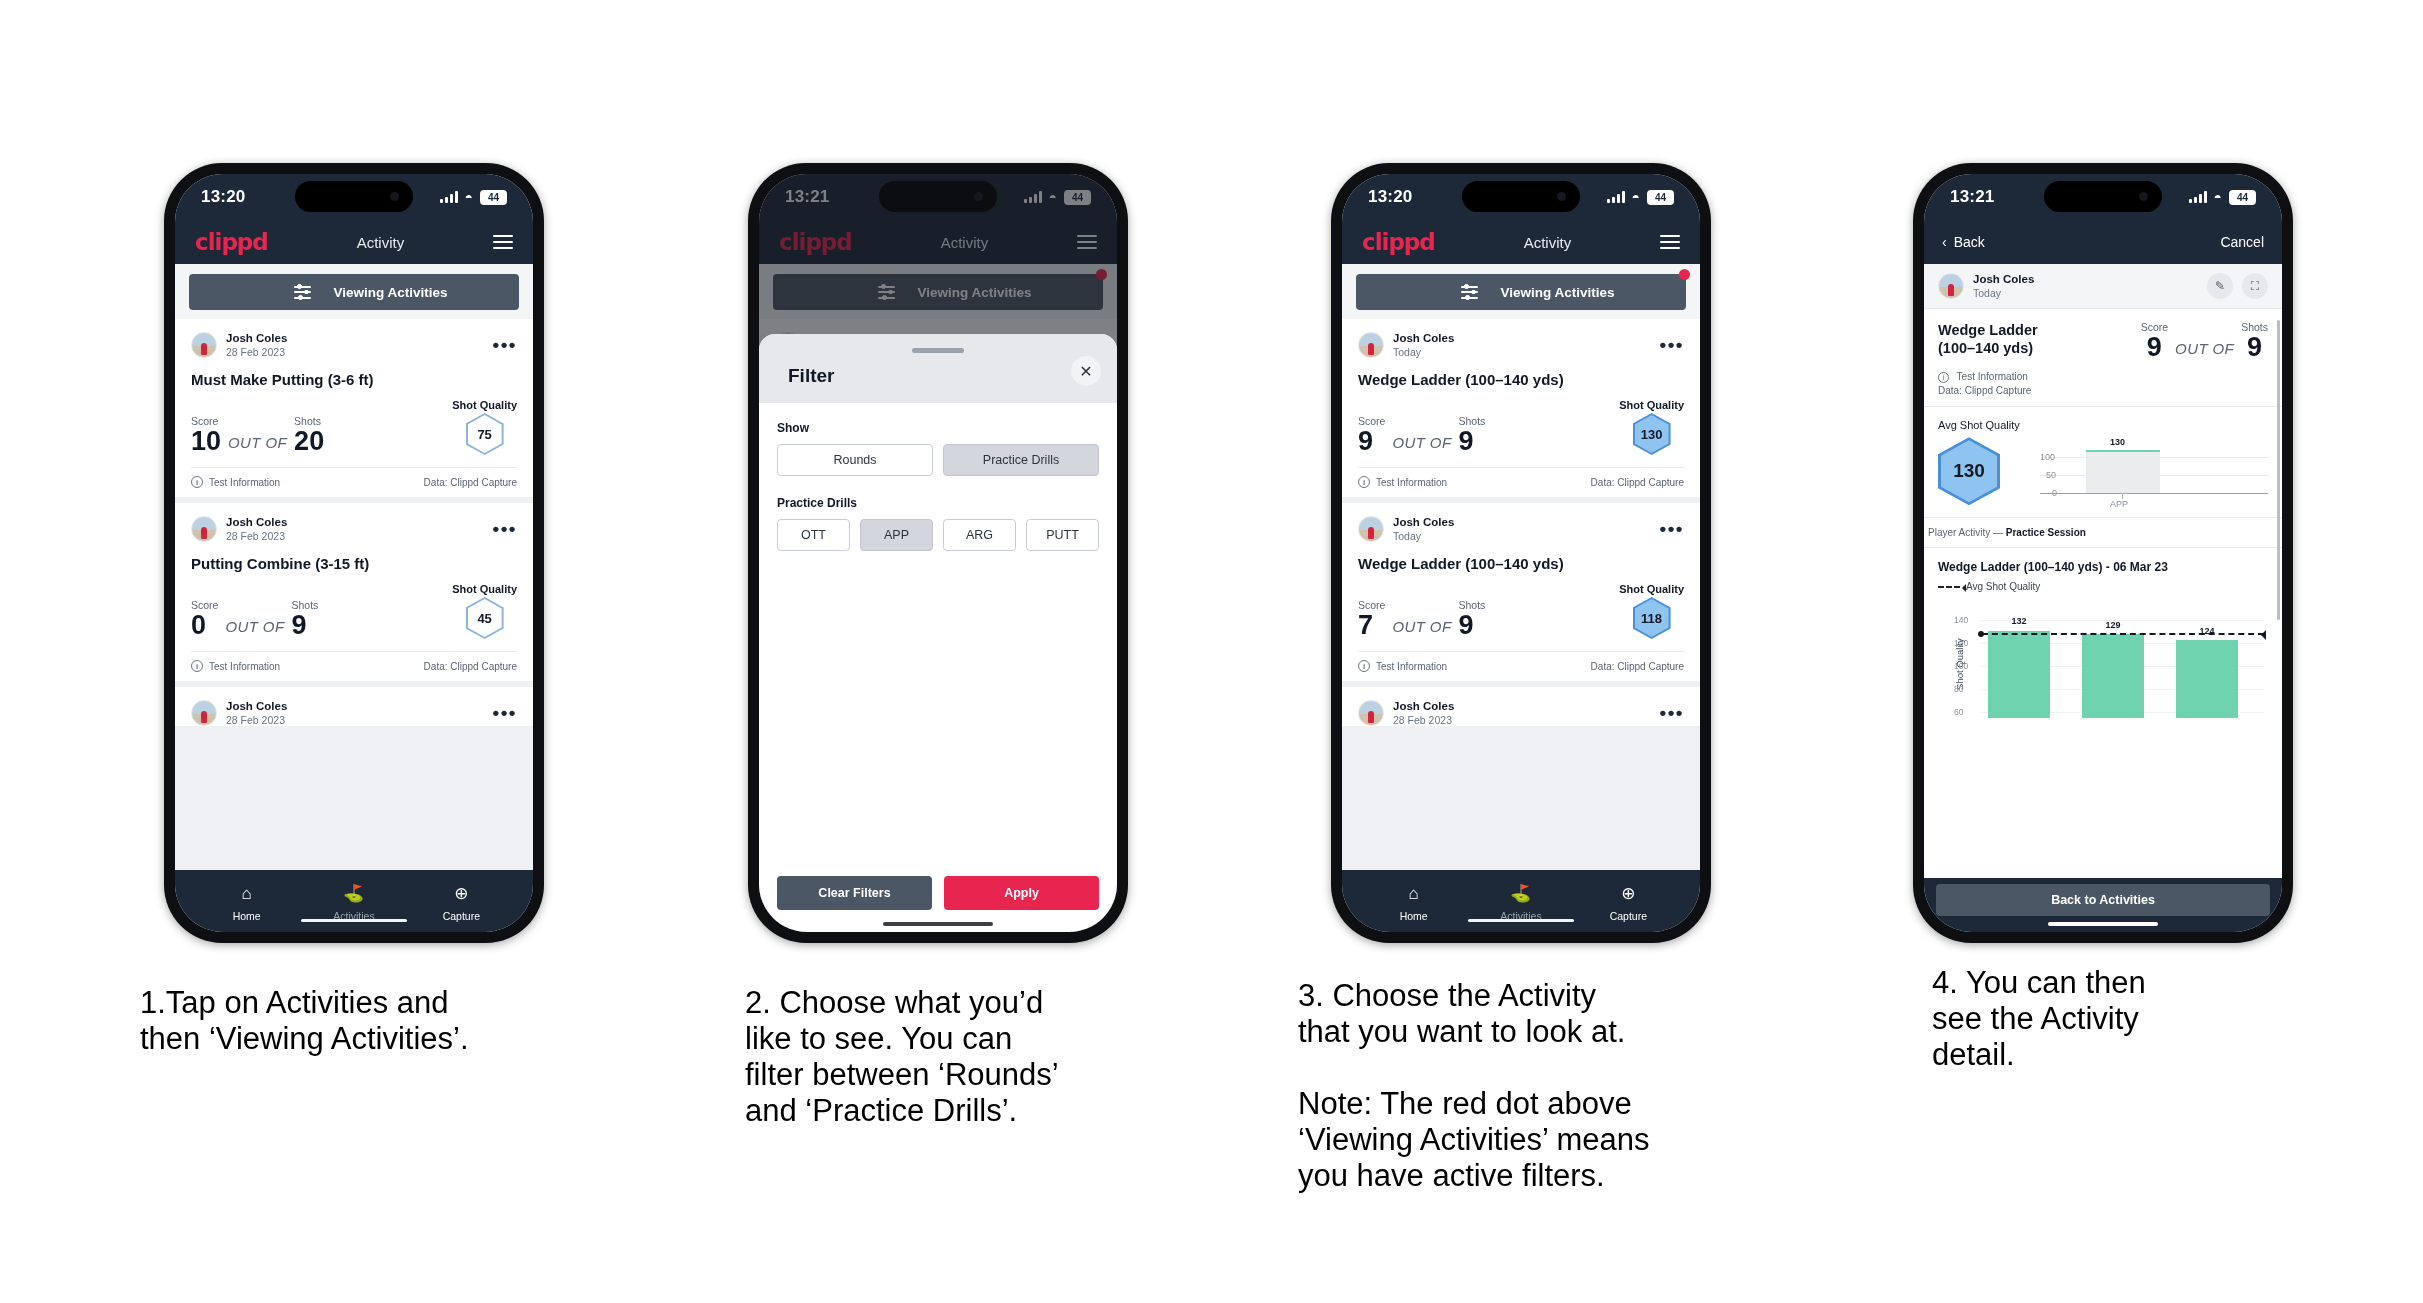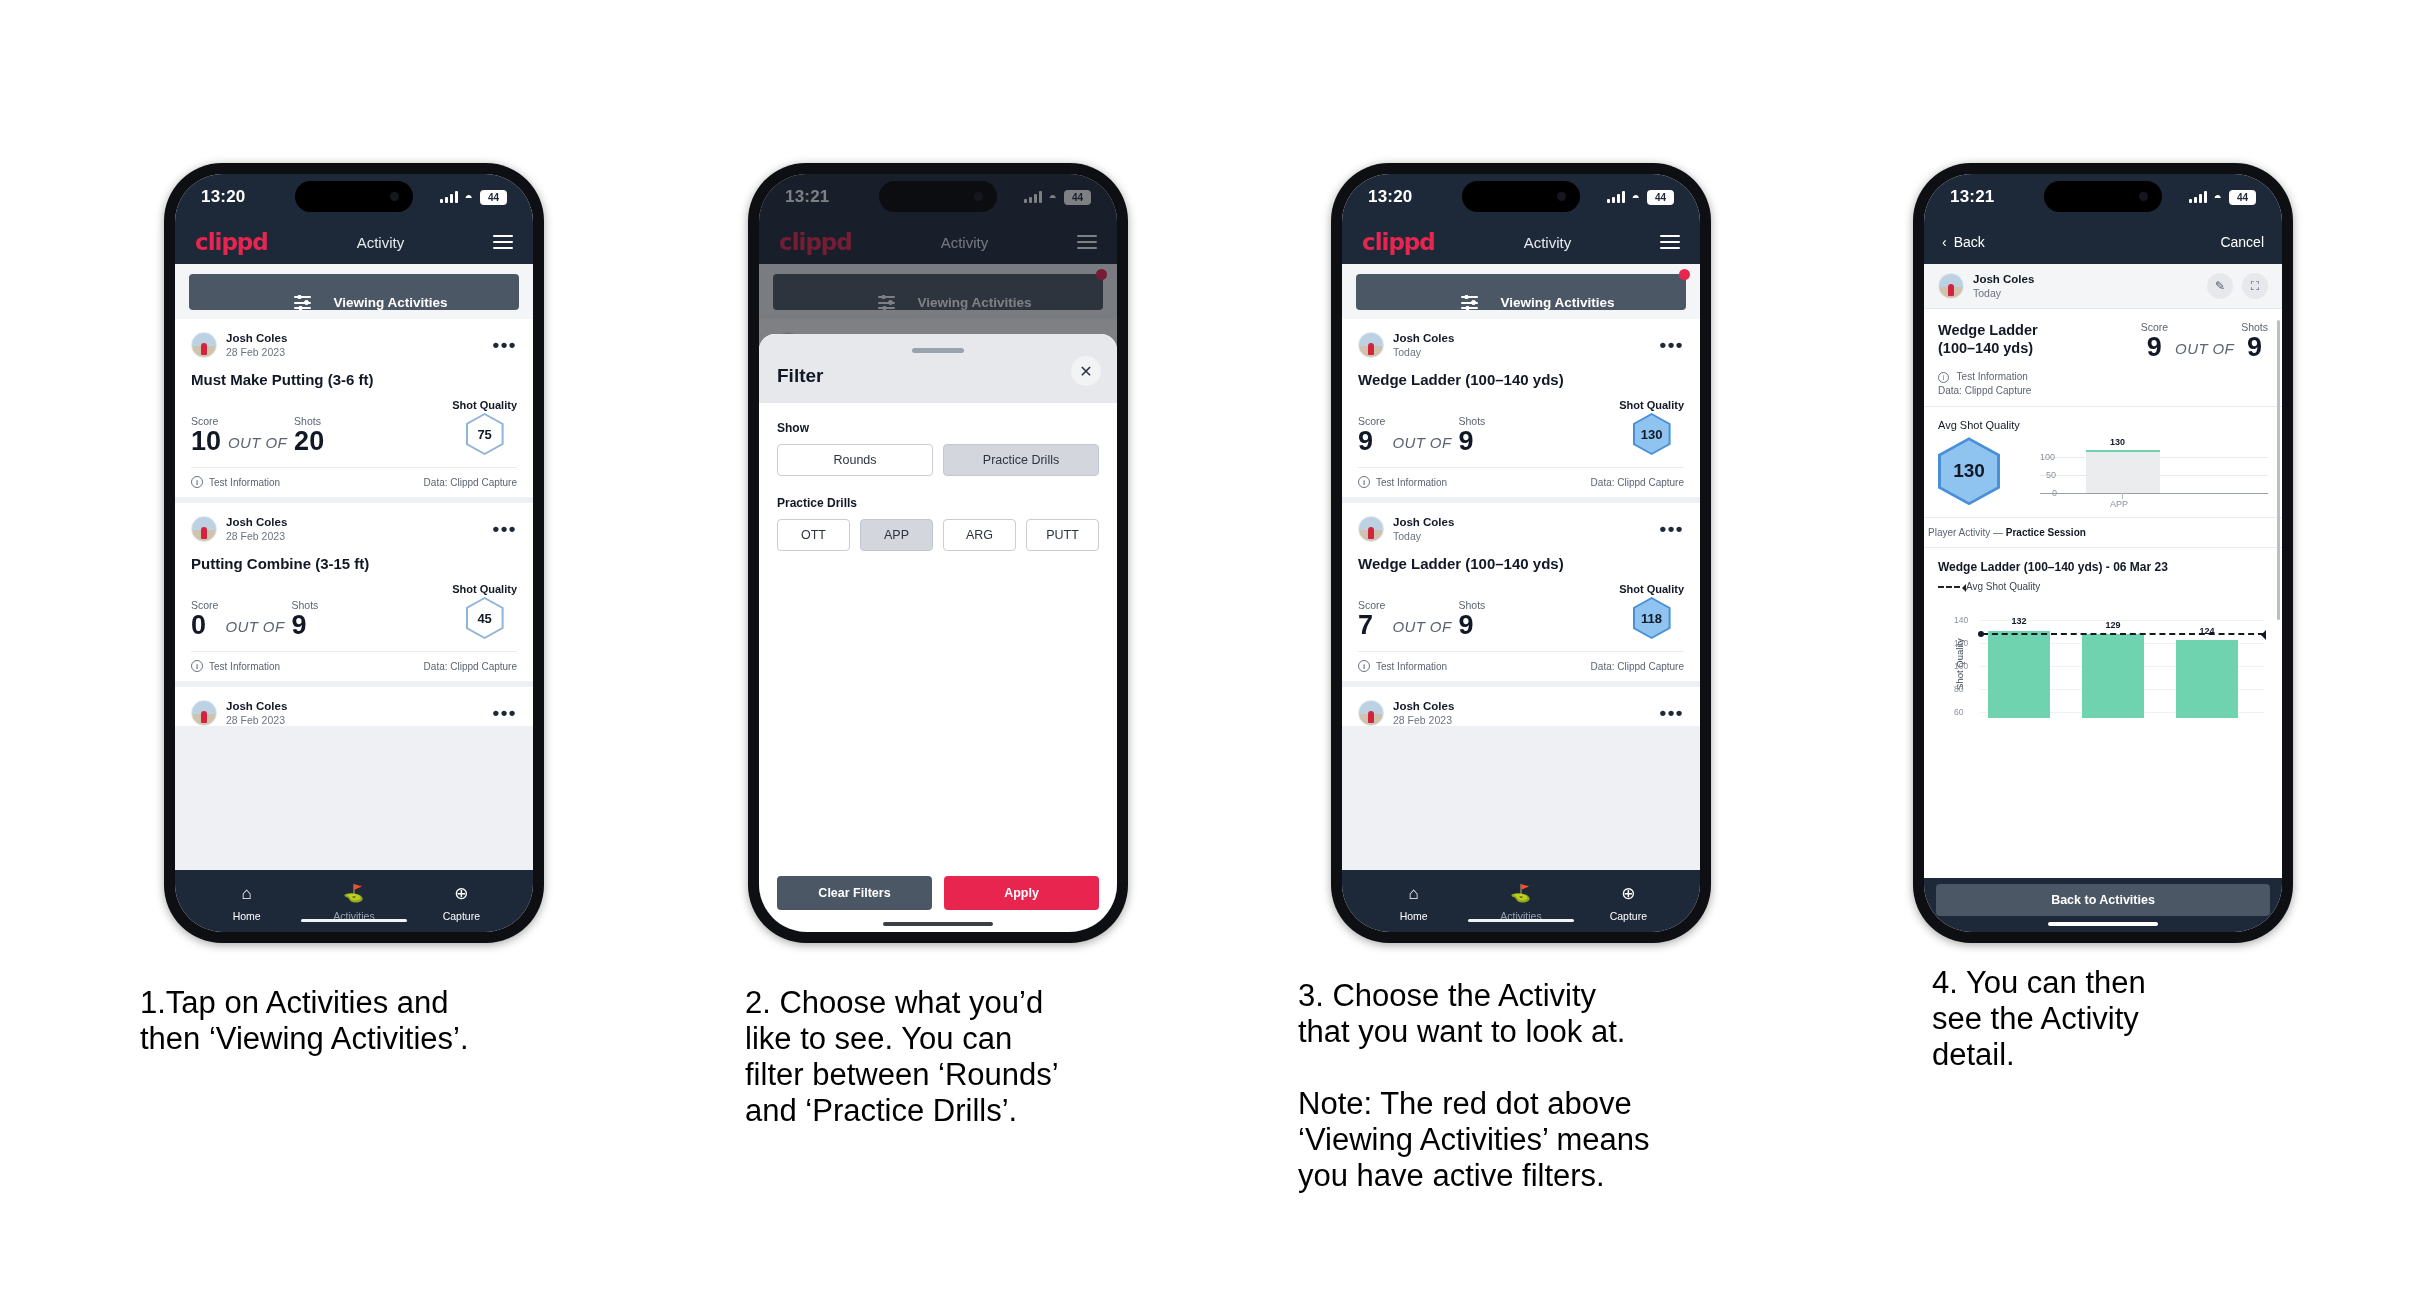--- a/index.html
+++ b/index.html
@@ -69,21 +69,21 @@
   .logo { color: #e8254f; font-size: 23px; font-weight: 700; letter-spacing: -1px; font-family:"DejaVu Sans", sans-serif;}
   .appbar-title { flex: 1; text-align: center; font-size: 15px; color: #e6e9ee; }
   .burger { display: flex; flex-direction: column; gap: 4px; width: 20px; }
   .burger span { height: 2px; background: #fff; border-radius: 2px; display:block;}
 
   
   .va-wrap { background: #f4f5f7; padding: 10px 14px 9px; flex: none; position: relative; }
   .va-btn {
     position: relative;
     background: #4c5765; color: #fff; border-radius: 4px;
-    height: 36px; display: flex; align-items: flex-end; justify-content: center;
+    height: 36px; display: flex; align-items: center; justify-content: center;
     gap: 22px; font-size: 13.5px; font-weight: 700; padding-left: 34px;
   }
   .va-dot {
     position: absolute; right: -4px; top: -5px;
     width: 11px; height: 11px; border-radius: 50%; background: #e8254f;
   }
   .slider-icon { width: 17px; height: 15px; position: relative; }
   .slider-icon span { position:absolute; left:0; width:100%; height:2px; background:#fff; border-radius:2px;}
   .slider-icon span:nth-child(1){top:1px}
   .slider-icon span:nth-child(2){top:6.5px}
@@ -169,21 +169,21 @@
     width:106px;height:3px;background:#fff;border-radius:3px; opacity:.95;
   }
 
   
   .dim { position:absolute; inset:0; background: rgba(20,24,31,.55); }
   .sheet {
     position: absolute; left: 0; right: 0; bottom: 0; top: 160px;
     background: #fff; border-radius: 16px 16px 0 0; display: flex; flex-direction: column;
     overflow: hidden;
   }
-  .sheet-head { background: #e6e8ec; padding: 14px 18px 16px; position: relative; }
+  .sheet-head { background: #e6e8ec; padding: 14px 29px 16px; position: relative; }
   .grabber { width: 52px; height: 5px; background: #9aa2ad; border-radius: 3px; margin: 0 auto 12px; }
   .sheet-title { font-size: 19px; font-weight: 700; color: #111826; }
   .close-btn {
     position: absolute; right: 16px; top: 22px;
     width: 30px; height: 30px; border-radius: 50%; background: #f2f3f5;
     display: flex; align-items: center; justify-content: center;
     font-size: 16px; color: #2b3440;
   }
   .sheet-body { flex: 1; padding: 18px 18px 0; }
   .sec-lbl { font-size: 12px; font-weight: 700; color: #111826; margin-bottom: 9px; }

